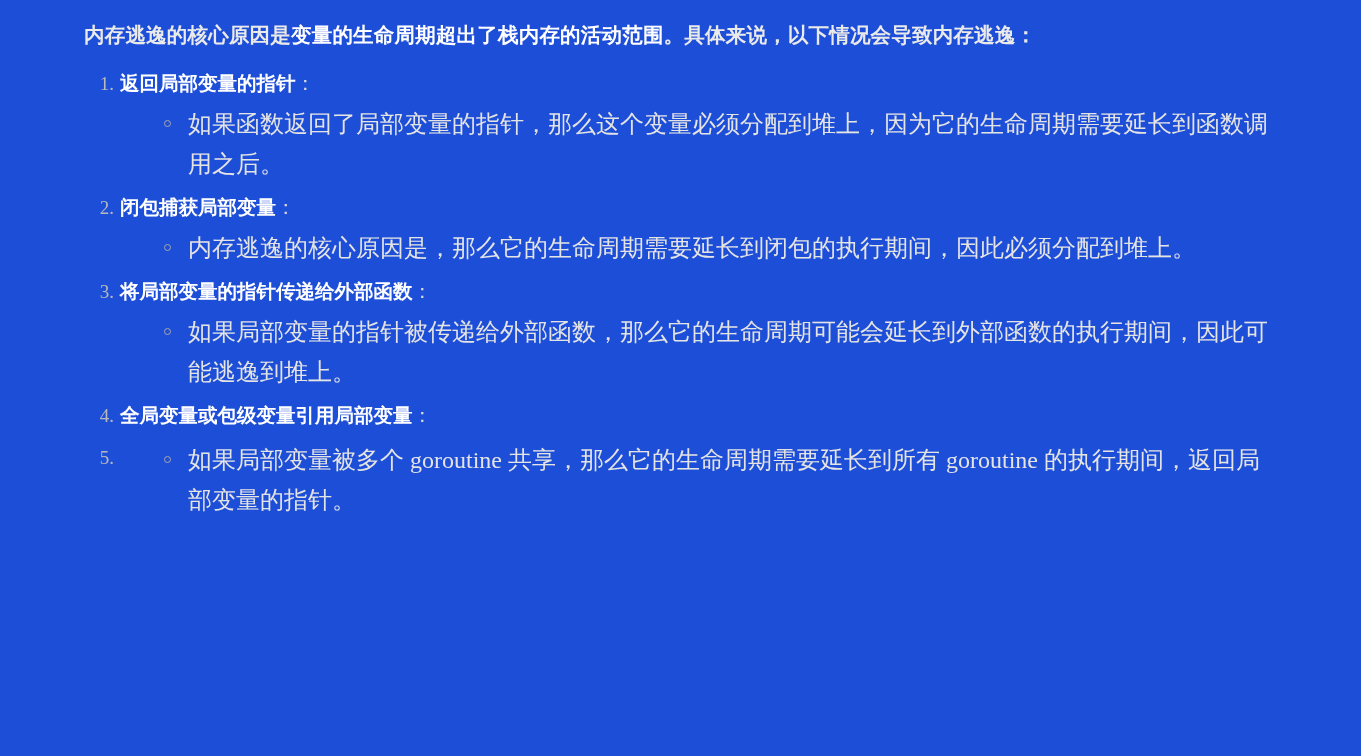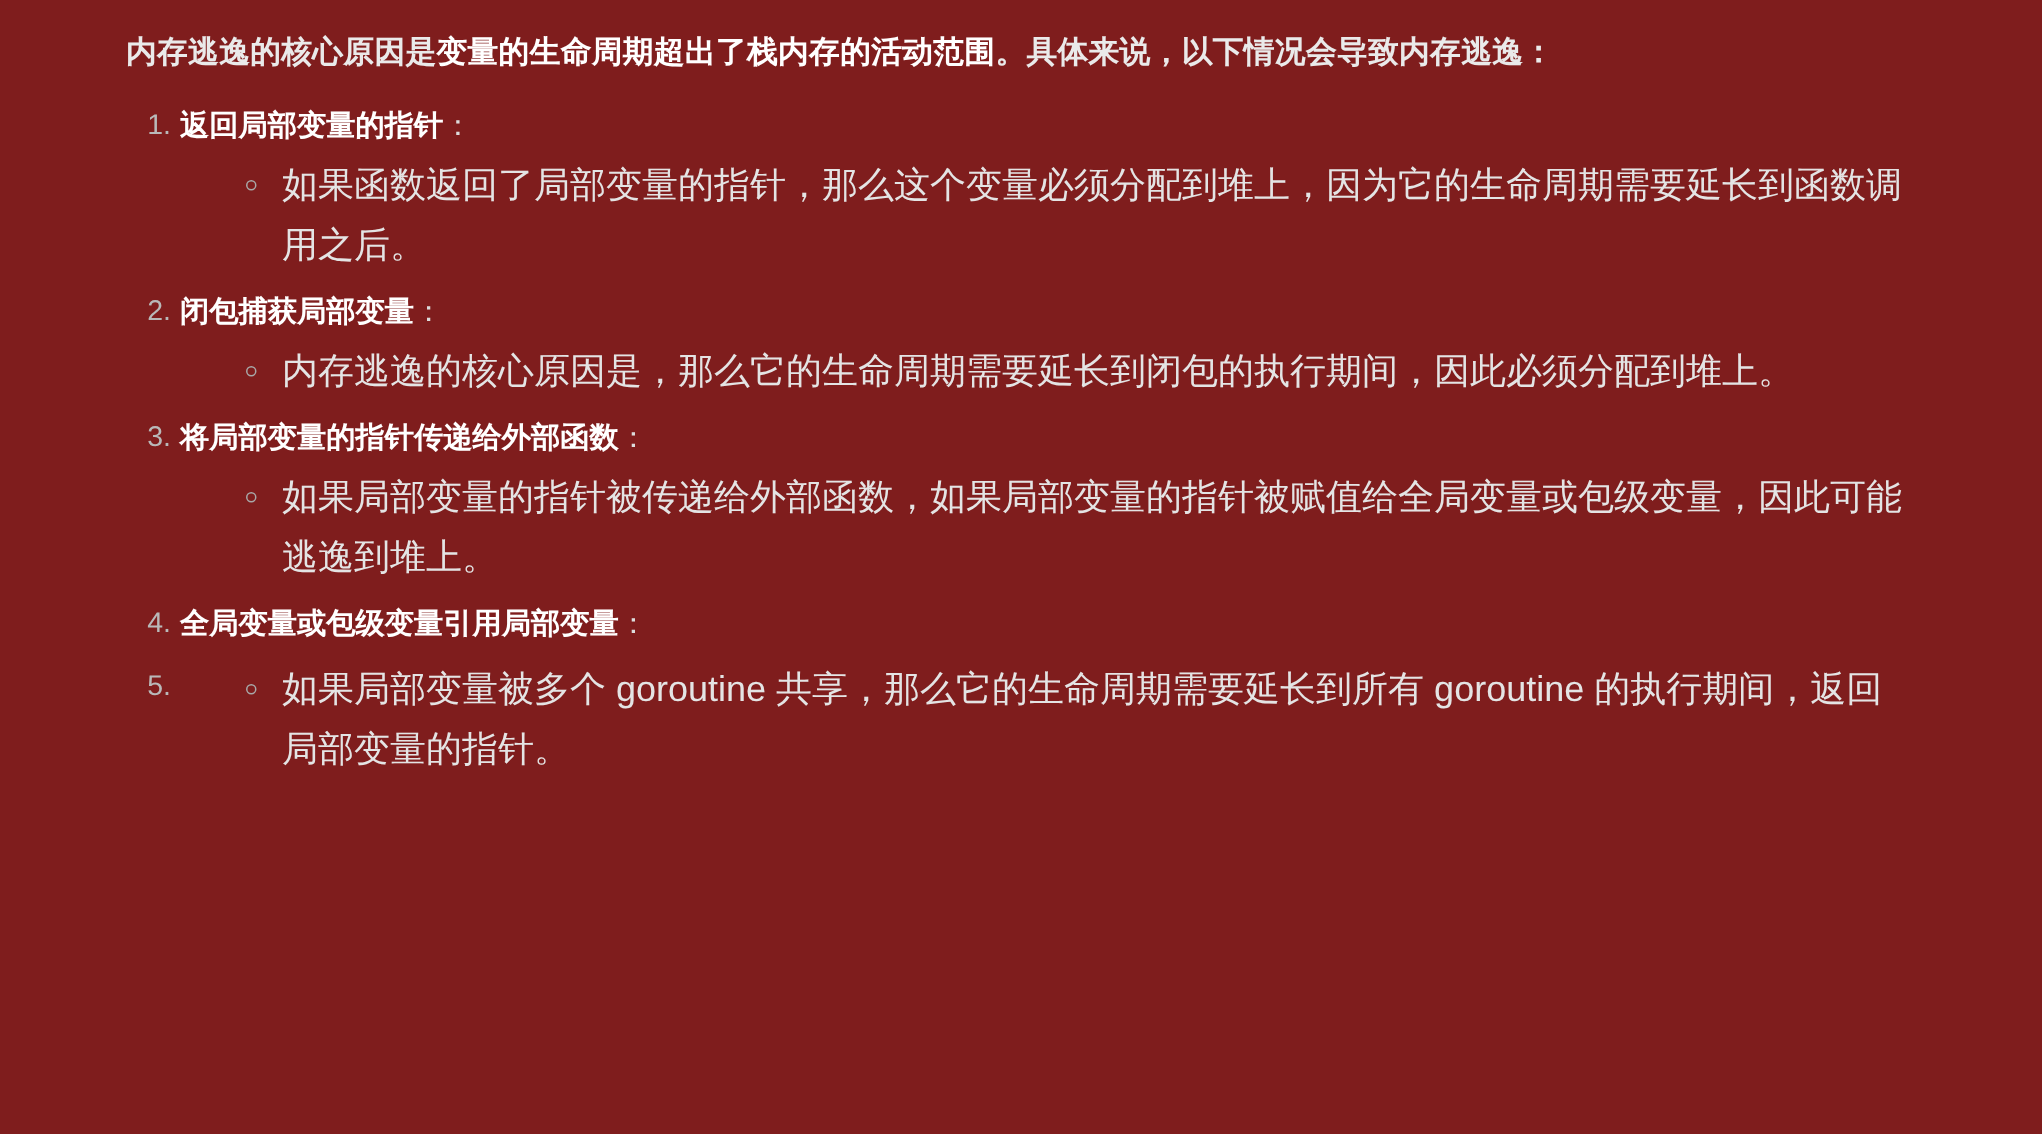--- a/index.html
+++ b/index.html
@@ -10,21 +10,21 @@
     height: 756px;
     overflow: hidden;
   }
   body {
     font-family: "Liberation Sans", sans-serif;
     color: #e6e6e6;
   }
   .page {
     width: 1361px;
     height: 756px;
-    background: #7f1d1d;
+    background: #1d4ed8;
     box-sizing: border-box;
     padding: 18px 60px 0 84px;
     position: relative;
   }
   .lead {
     font-size: 20.5px;
     line-height: 34px;
     font-weight: 700;
     color: #eaeaea;
     letter-spacing: 0.2px;
@@ -41,20 +41,21 @@
     list-style: none;
     margin: 0;
     padding: 0;
     counter-reset: item;
   }
   ol.outer > li {
     position: relative;
     padding-left: 36px;
     margin-bottom: 6px;
     counter-increment: item;
+    font-family: Liberation Serif, serif;
   }
   ol.outer > li::before {
     content: counter(item) ".";
     position: absolute;
     left: 6px;
     top: 0;
     width: 24px;
     text-align: right;
     color: #b9b9b9;
     font-size: 19px;
@@ -133,21 +134,21 @@
         </li>
       </ul>
     </li>
 
     <li>
       <div class="item-title">
         <span>将局部变量的指针传递给外部函数</span><span class="colon">：</span>
       </div>
       <ul class="inner">
         <li>
-          <span class="text">如果局部变量的指针被传递给外部函数，如果局部变量的指针被赋值给全局变量或包级变量，因此可能逃逸到堆上。</span>
+          <span class="text">如果局部变量的指针被传递给外部函数，那么它的生命周期可能会延长到外部函数的执行期间，因此可能逃逸到堆上。</span>
         </li>
       </ul>
     </li>
 
     <li>
       <div class="item-title">
         <span>全局变量或包级变量引用局部变量</span><span class="colon">：</span>
       </div>
     </li>
 

